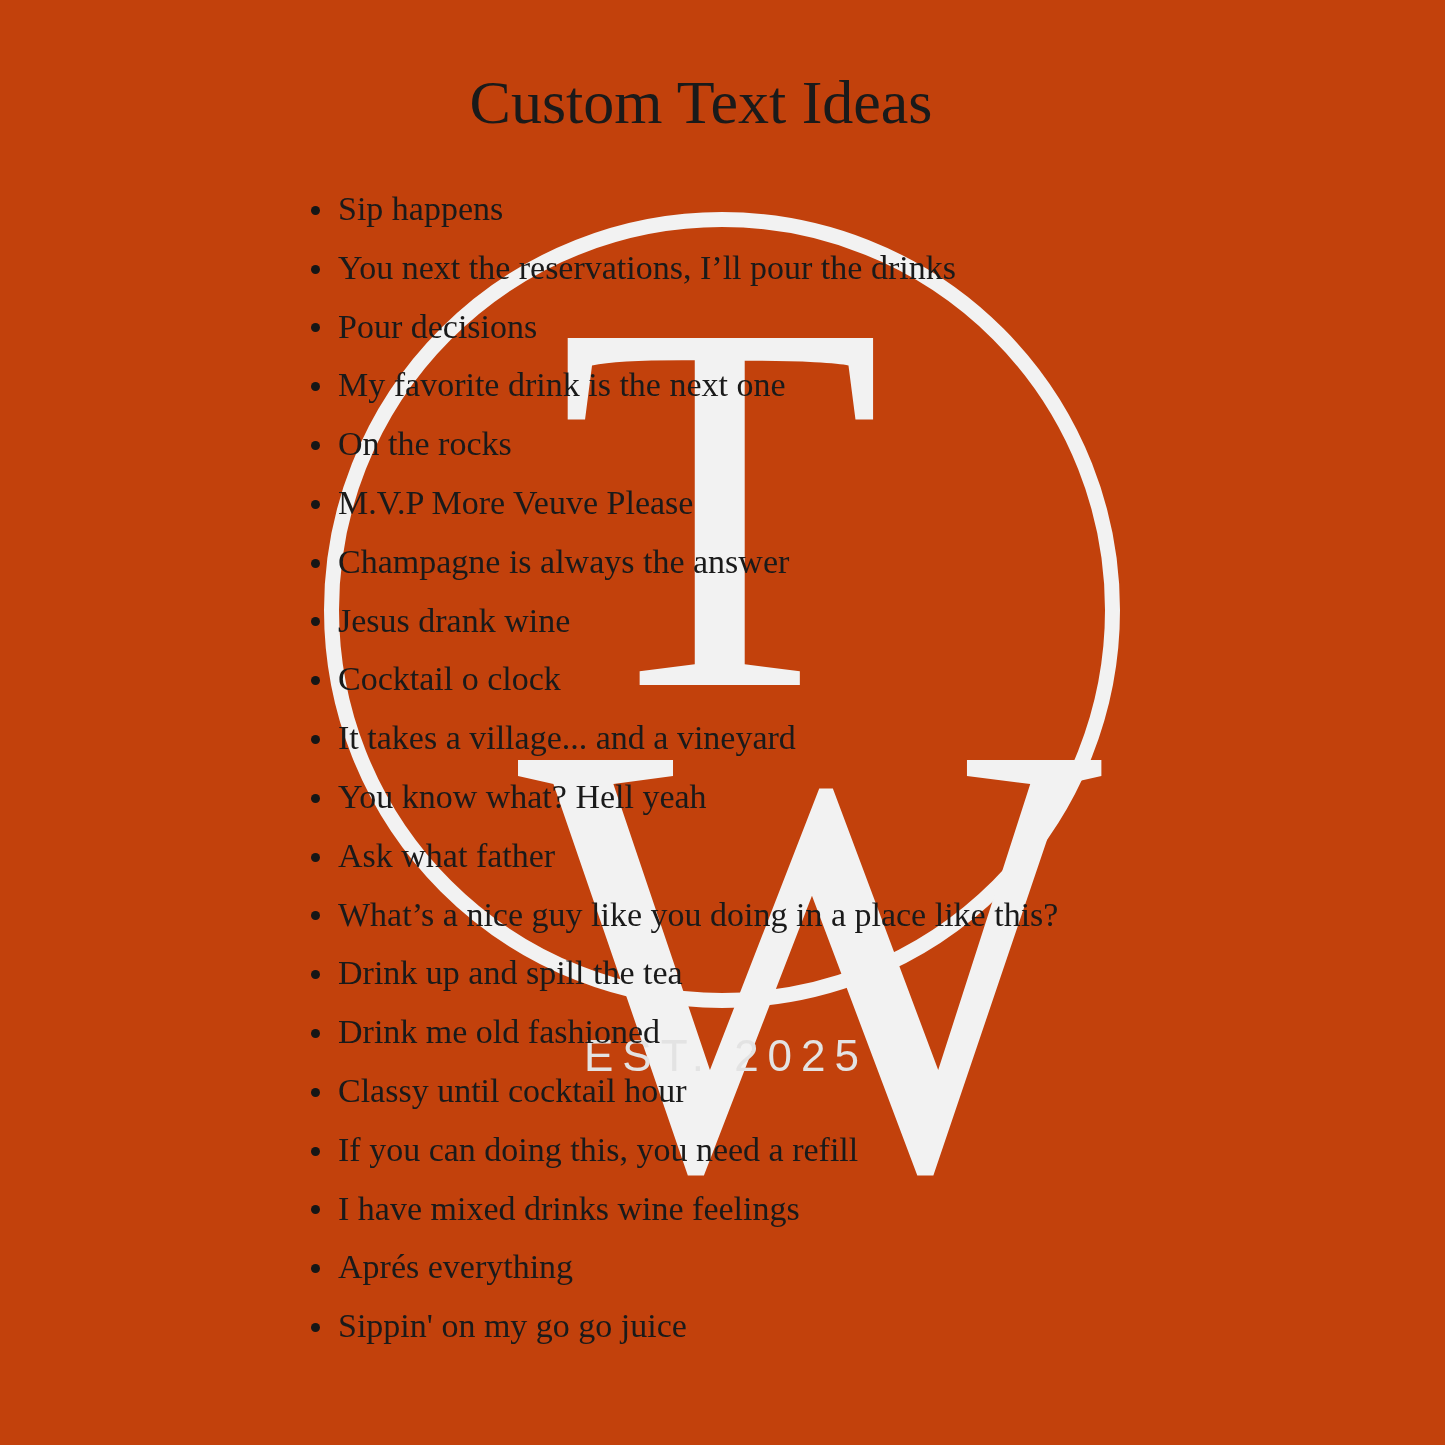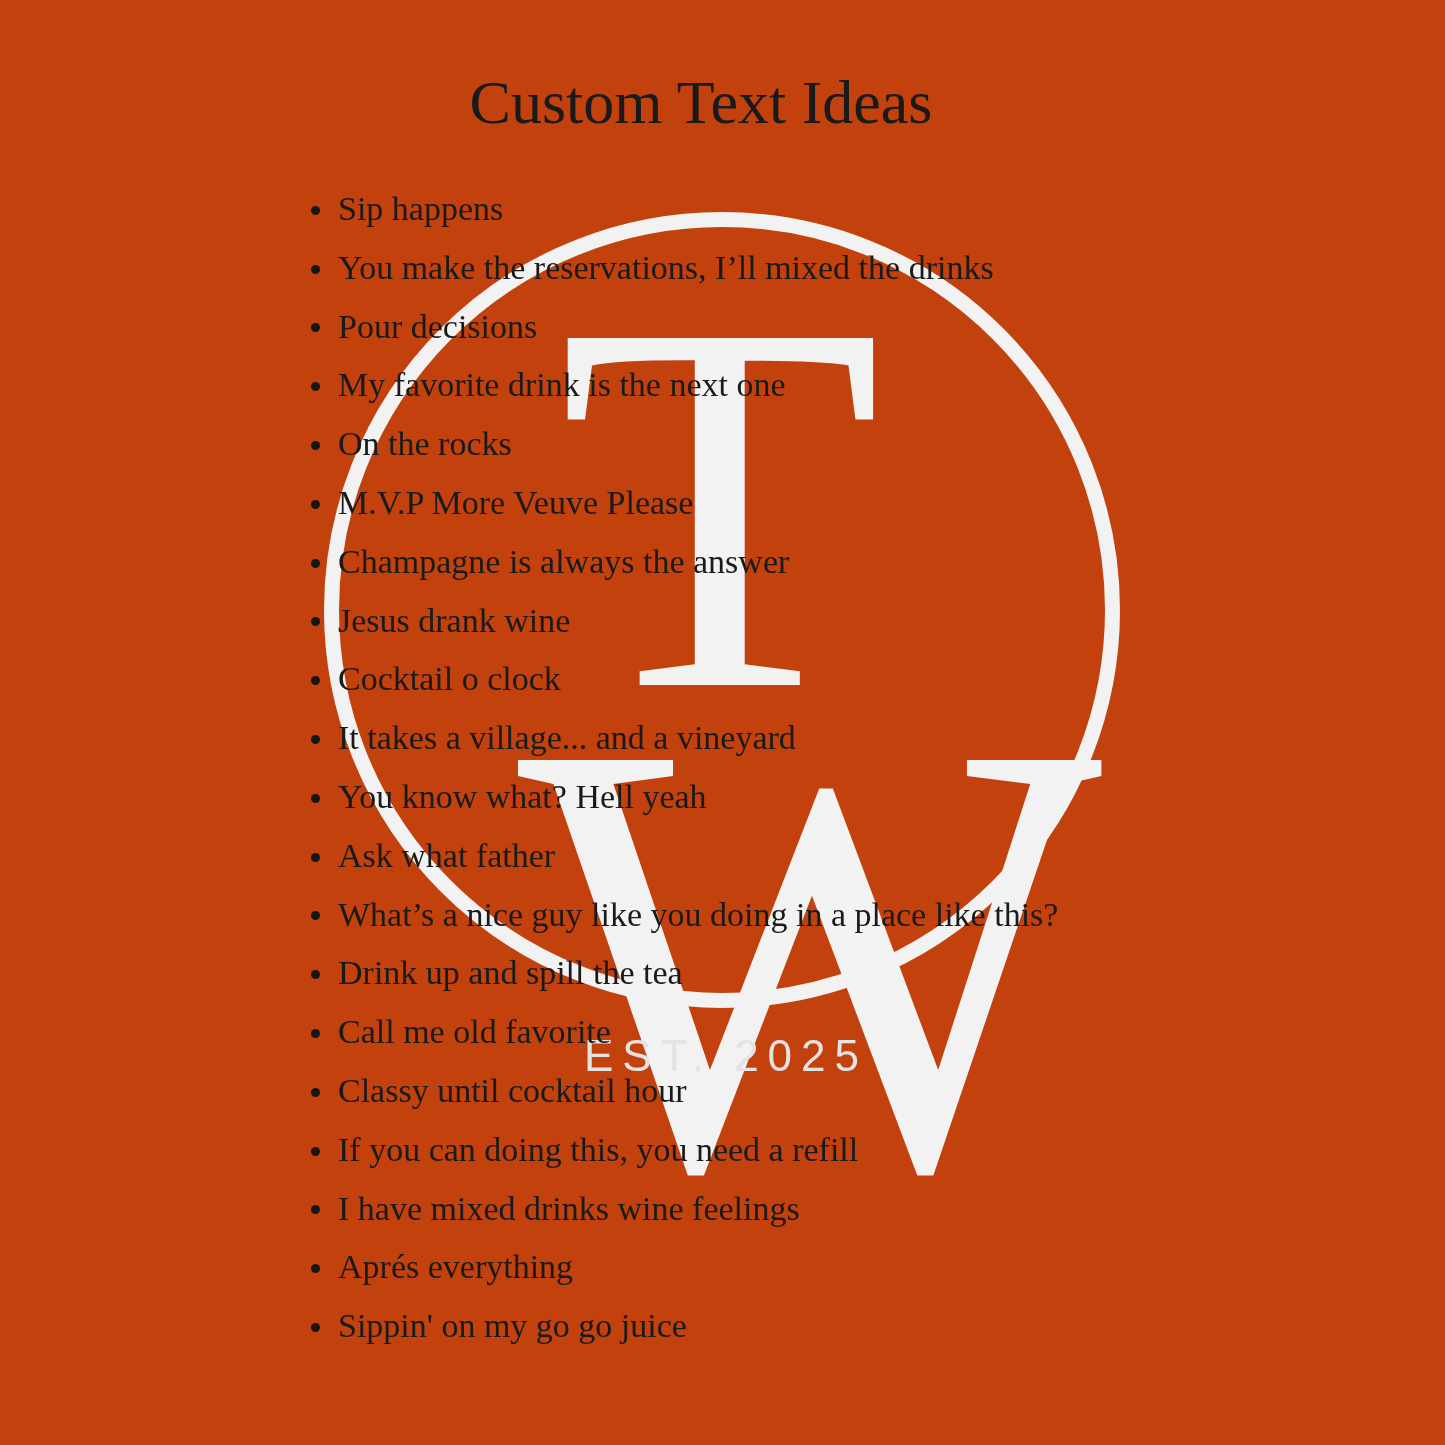--- a/index.html
+++ b/index.html
@@ -120,34 +120,34 @@
     <div class="wm-ring" style="border-color: rgb(242, 242, 242);"></div>
     <div class="wm-letter wm-t" style="color: rgb(242, 242, 242);">T</div>
     <div class="wm-letter wm-w" style="color: rgb(242, 242, 242);">W</div>
     <div class="wm-est" style="color: rgb(227, 227, 227);">EST. 2025</div>
   </div>
 
   <div class="content">
     <h1 class="title">Custom Text Ideas</h1>
     <ul class="ideas">
         <li>Sip happens</li>
-        <li>You make the reservations, I’ll mixed the drinks</li>
+        <li>You next the reservations, I’ll pour the drinks</li>
         <li>Pour decisions</li>
         <li>My favorite drink is the next one</li>
         <li>On the rocks</li>
         <li>M.V.P More Veuve Please</li>
         <li>Champagne is always the answer</li>
         <li>Jesus drank wine</li>
         <li>Cocktail o clock</li>
         <li>It takes a village... and a vineyard</li>
         <li>You know what? Hell yeah</li>
         <li>Ask what father</li>
         <li>What’s a nice guy like you doing in a place like this?</li>
         <li>Drink up and spill the tea</li>
-        <li>Call me old favorite</li>
+        <li>Drink me old fashioned</li>
         <li>Classy until cocktail hour</li>
         <li>If you can doing this, you need a refill</li>
         <li>I have mixed drinks wine feelings</li>
         <li>Aprés everything</li>
         <li>Sippin' on my go go juice</li>
       </ul>
   </div>
 
 </div>
 

